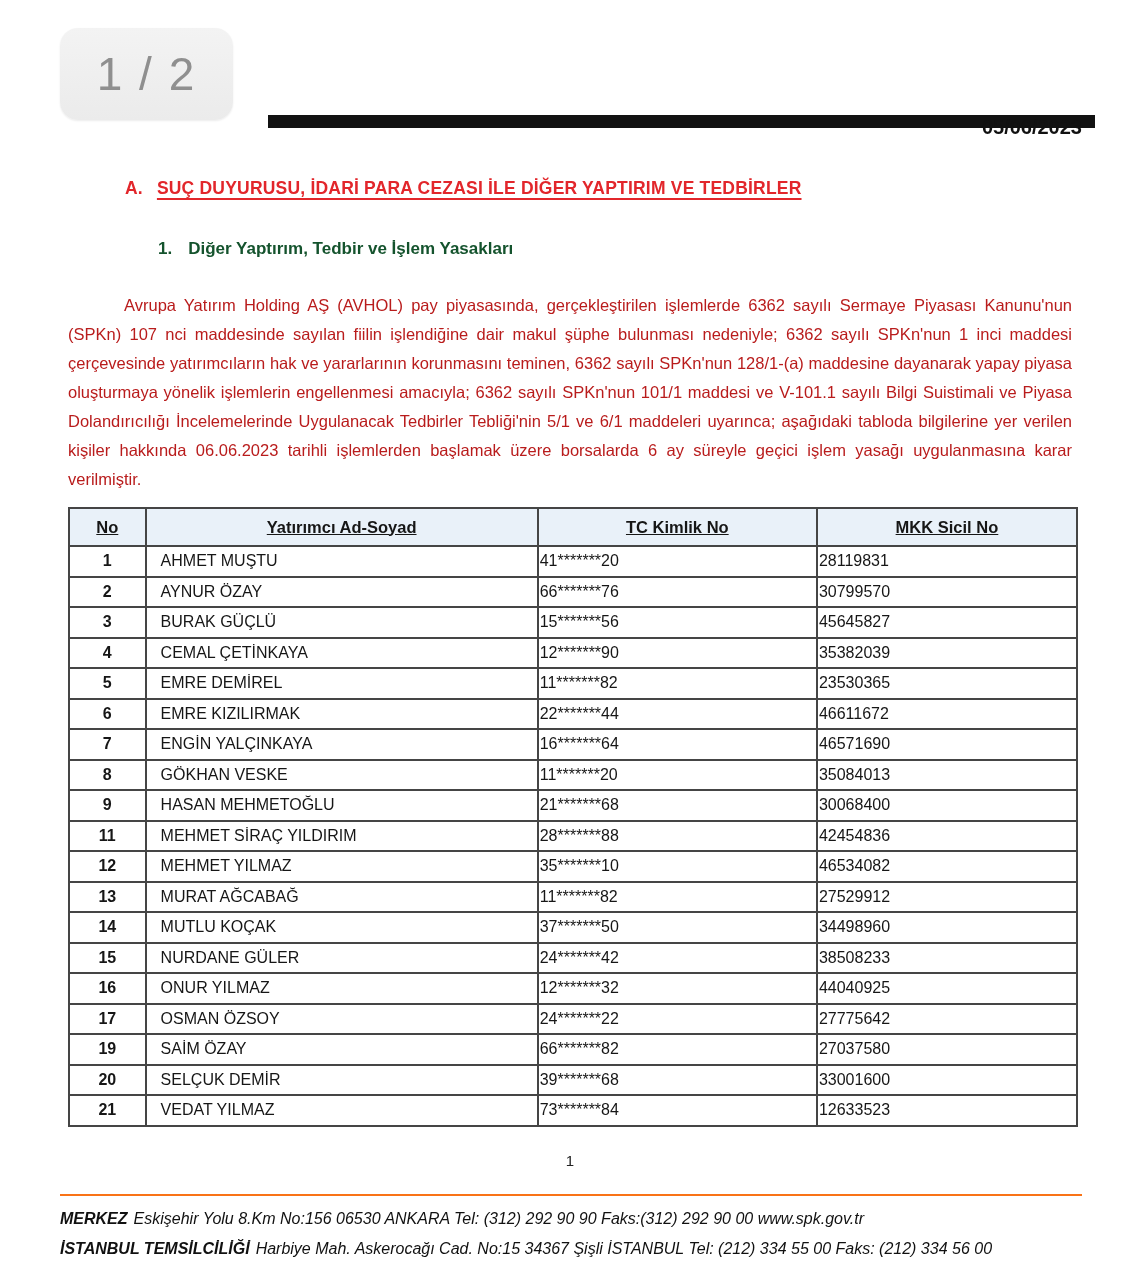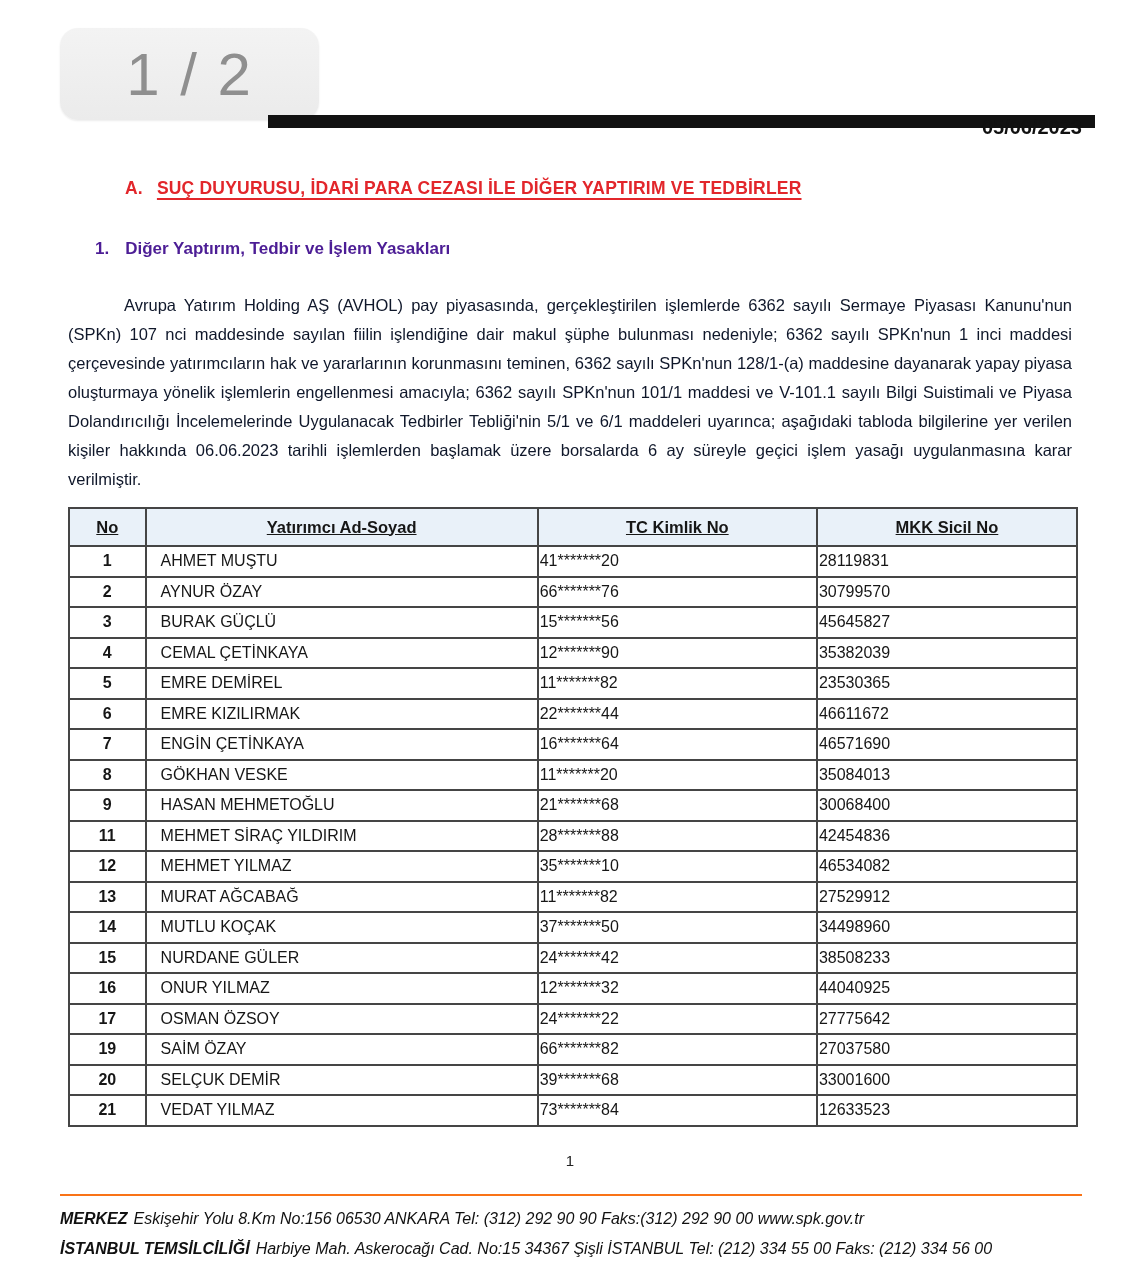--- a/index.html
+++ b/index.html
@@ -10,26 +10,26 @@
     background: #ffffff;
     font-family: "Liberation Sans", sans-serif;
     color: #161616;
     overflow: hidden;
   }
 
   
   .page-badge {
     position: absolute;
     left: 60px; top: 28px;
-    width: 259px; height: 92px;
+    width: 173px; height: 92px;
     background: linear-gradient(180deg, #f3f3f3 0%, #ebebeb 100%);
     border-radius: 18px;
     box-shadow: 0 1px 2px rgba(0,0,0,0.08);
     display: flex; align-items: center; justify-content: center;
-    font-size: 60px;
+    font-size: 46px;
     color: #8f8f8f;
     letter-spacing: 2px;
   }
 
   
   .top-bar {
     position: absolute;
     left: 268px; top: 115px;
     width: 827px; height: 13px;
     background: #121212;
@@ -59,34 +59,34 @@
   }
   .section-heading .sec-letter { margin-right: 14px; }
   .section-heading .sec-title {
     text-decoration: underline;
     text-decoration-thickness: 2px;
     text-underline-offset: 4px;
     text-align: right;
   }
 
   .sub-heading {
-    margin: 40px 0 0 35px;
+    margin: 40px 0 0 98px;
     font-size: 17px;
     font-weight: bold;
-    color: #4c1d95;
+    color: #14532d;
   }
   .sub-heading .sub-num { margin-right: 16px; }
 
   .paragraph {
     margin: 32px 8px 0 8px;
     font-size: 16.5px;
     line-height: 29px;
     text-align: justify;
     text-indent: 56px;
-    color: #0f172a;
+    color: #b91c1c;
   }
 
   table.inv-table {
     margin: 13px 0 0 8px;
     width: 1010px;
     border-collapse: collapse;
     table-layout: fixed;
   }
   .inv-table th, .inv-table td {
     border: 2px solid #454545;
@@ -204,21 +204,21 @@
             <td class="c-mkk">23530365</td>
           </tr>
           <tr>
             <td class="c-no">6</td>
             <td class="c-name">EMRE KIZILIRMAK</td>
             <td class="c-tc">22*******44</td>
             <td class="c-mkk">46611672</td>
           </tr>
           <tr>
             <td class="c-no">7</td>
-            <td class="c-name">ENGİN ÇETİNKAYA</td>
+            <td class="c-name">ENGİN YALÇINKAYA</td>
             <td class="c-tc">16*******64</td>
             <td class="c-mkk">46571690</td>
           </tr>
           <tr>
             <td class="c-no">8</td>
             <td class="c-name">GÖKHAN VESKE</td>
             <td class="c-tc">11*******20</td>
             <td class="c-mkk">35084013</td>
           </tr>
           <tr>

